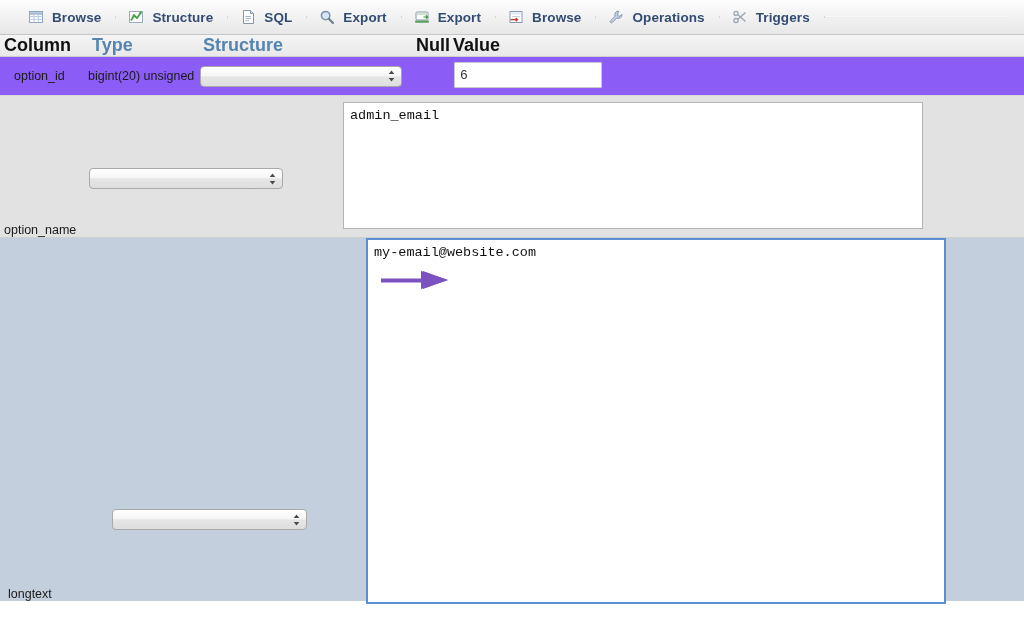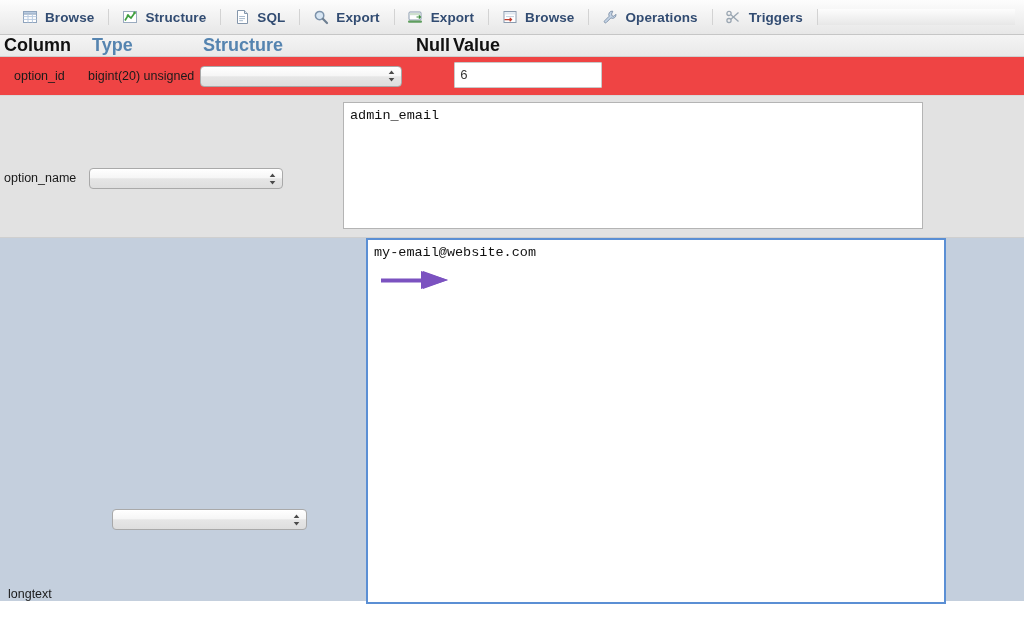--- a/index.html
+++ b/index.html
@@ -19,22 +19,21 @@
   }
 
   
   .tabbar {
     position: relative;
     height: 35px;
     background: linear-gradient(to bottom, #fdfdfd 0%, #f2f2f2 50%, #e7e7e7 100%);
     border-bottom: 1px solid #c6c6c6;
     display: flex;
     align-items: stretch;
-    padding: 9px;
-    text-align: center;
+    padding: 16px;
   }
   .tab {
     display: flex;
     align-items: center;
     gap: 7px;
     padding: 0 14px 0 12px;
     border-right: 1px solid #d3d3d3;
     font-size: 13.5px;
     font-weight: bold;
     color: #324C72;
@@ -72,21 +71,21 @@
   .col-column   { width: 88px;  flex: 0 0 88px; }
   .col-type     { width: 111px; flex: 0 0 111px; }
   .col-function { width: 213px; flex: 0 0 213px; }
   .col-null     { width: 37px;  flex: 0 0 37px; }
   .col-value    { flex: 1 1 auto; }
 
   .row { display: flex; position: relative; }
   .row .cell { display: flex; align-items: center; }
   .row .cell.val { align-items: flex-start; padding: 0; }
 
-  .row1 { height: 39px; background: #ef4444; border-bottom: 1px solid #d8d8d8; }
+  .row1 { height: 39px; background: #8b5cf6; border-bottom: 1px solid #d8d8d8; }
   .row2 { height: 142px; background: #e2e2e2; border-bottom: 1px solid #cfcfcf; }
   .row3 { height: 363px; background: #c4cfdd; }
 
   .cname, .ctype {
     font-size: 12.5px;
     color: #1a1a1a;
     padding-left: 4px;
     white-space: nowrap;
   }
   .row1 .cname { padding-left: 14px; }
@@ -304,21 +303,21 @@
         </span>
       </div>
       <div class="cell col-null"></div>
       <div class="cell col-value val">
         <input class="txtinput" type="text" value="6" style="">
       </div>
     </div>
 
     <div class="row row2">
       <div class="cell col-column">
-        <span class="cname" style="margin-bottom:52px;">option_name</span>
+        <span class="cname" style="">option_name</span>
       </div>
       <div class="cell col-function">
         <span class="selwrap w2" style="margin-bottom:48px;">
           <select class="fnsel"></select>
           <svg class="arrows" viewBox="0 0 7 13">
             <polygon points="3.5,1 6.3,4.6 0.7,4.6" fill="#4a4a4a"></polygon>
             <polygon points="3.5,12 6.3,8.4 0.7,8.4" fill="#4a4a4a"></polygon>
           </svg>
         </span>
       </div>

